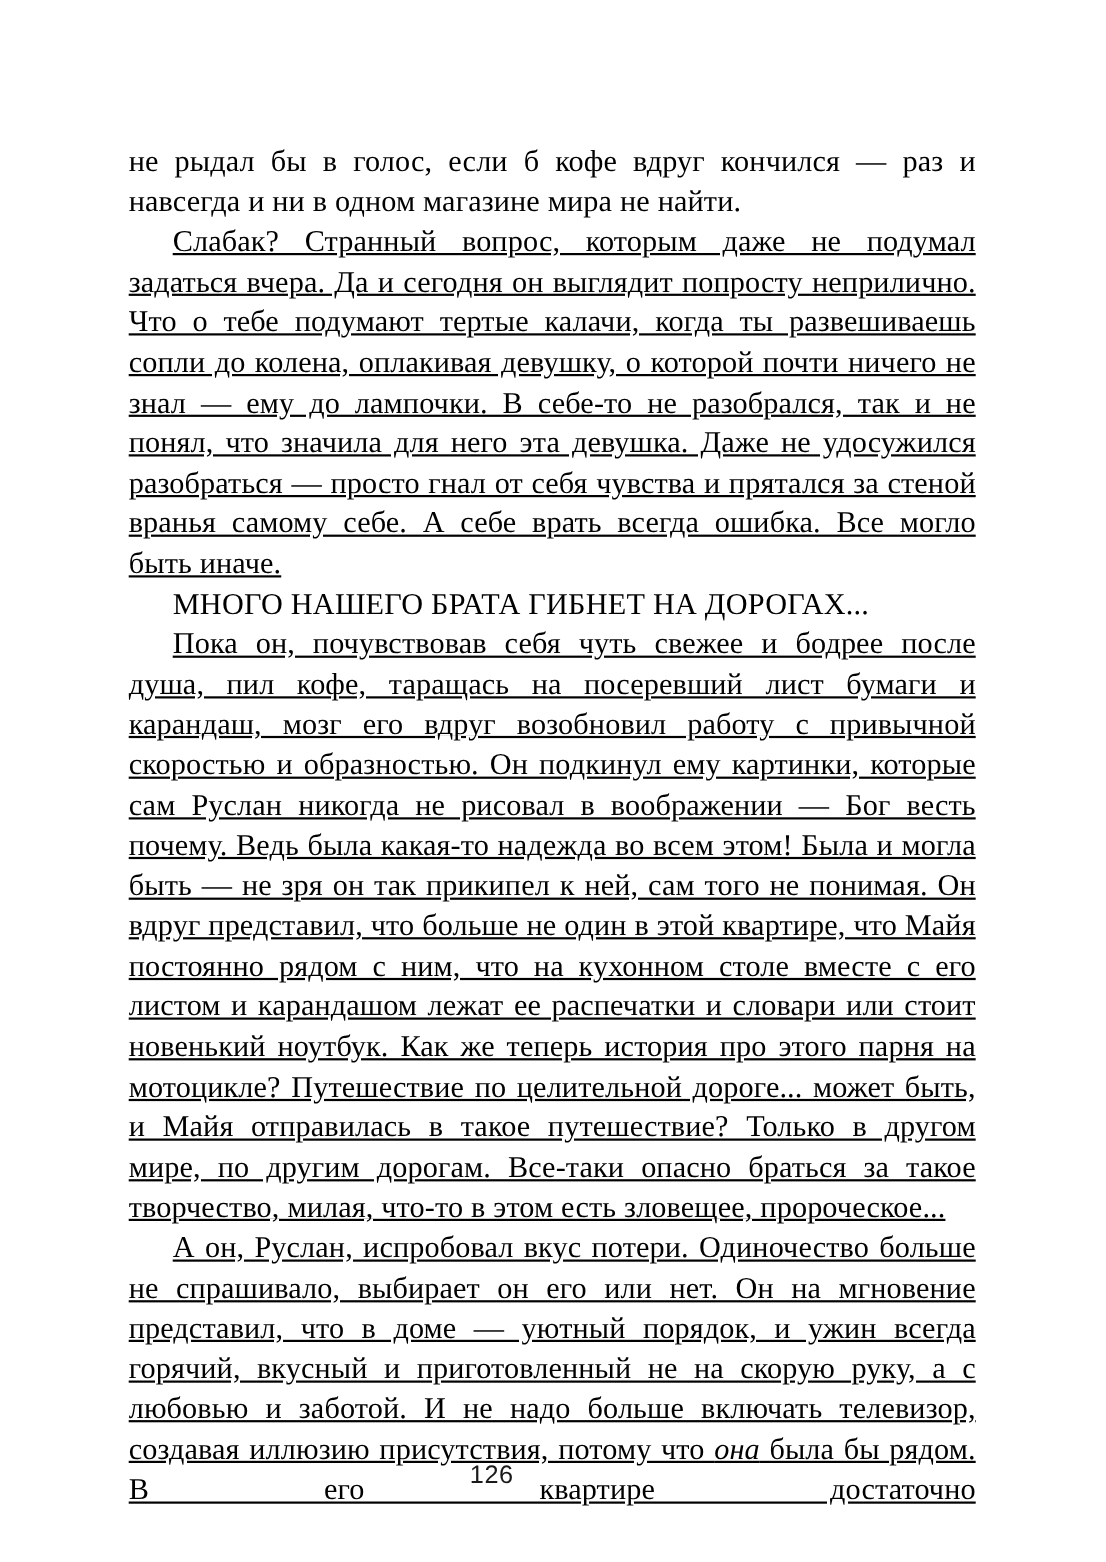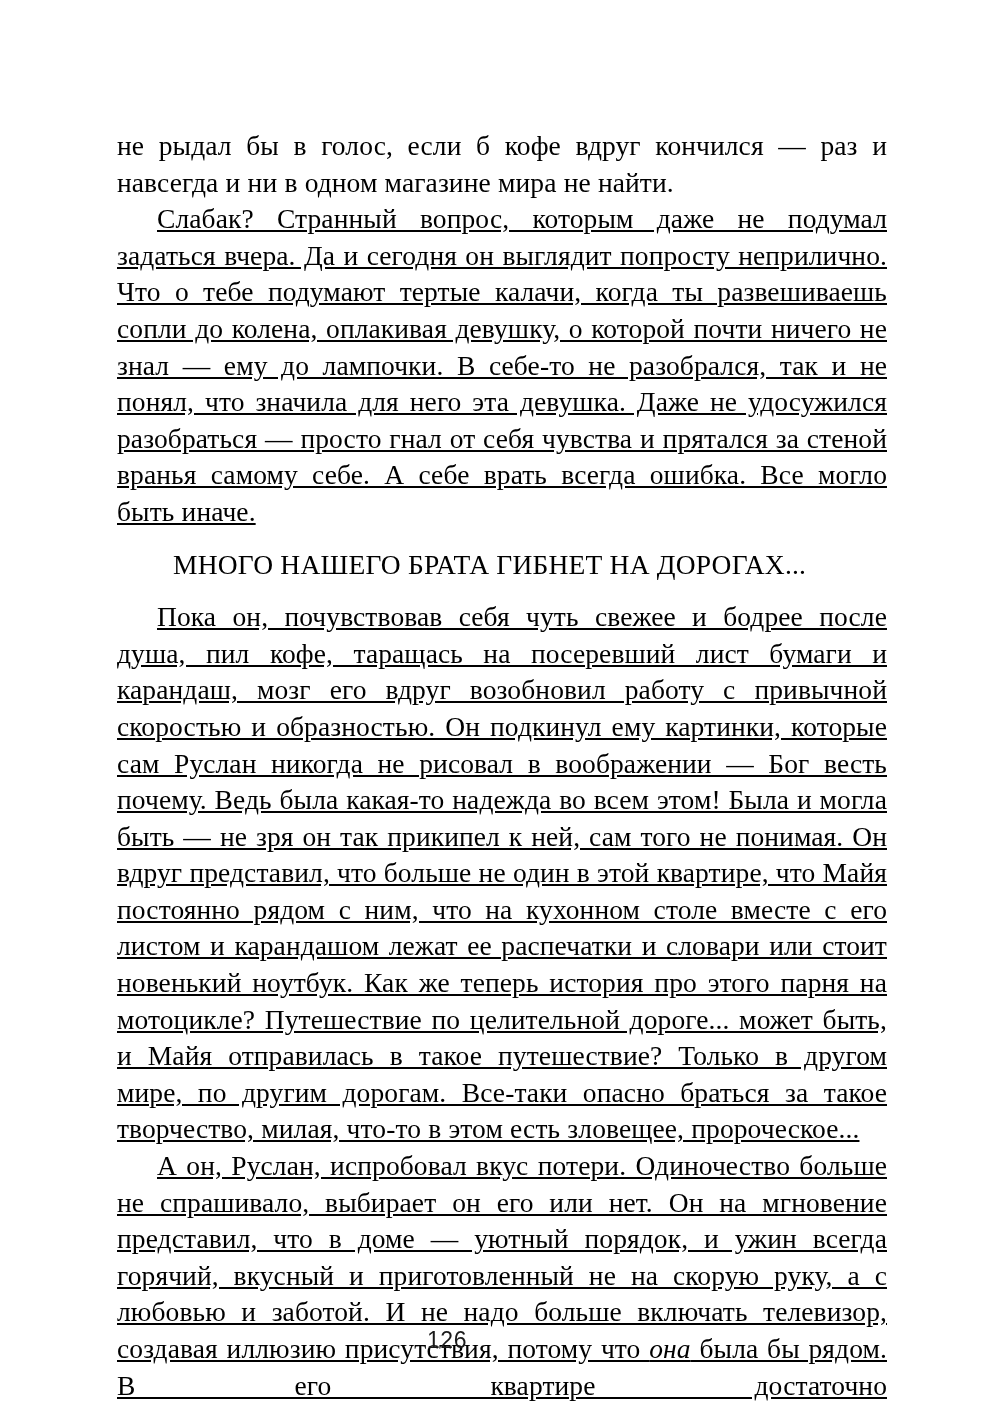--- a/index.html
+++ b/index.html
@@ -53,21 +53,21 @@
   .para.indent {
     text-indent: 40px;
     text-decoration: underline;
   }
 
   .para.flush-last {
     text-align-last: left;
   }
 
   .heading-line {
-    margin: 16px;
+    margin: 0;
     font-size: 27.5px;
     line-height: 36.6px;
     text-indent: 40px;
     text-align: left;
     letter-spacing: 0.2px;
   }
 
   .em {
     font-style: italic;
   }

